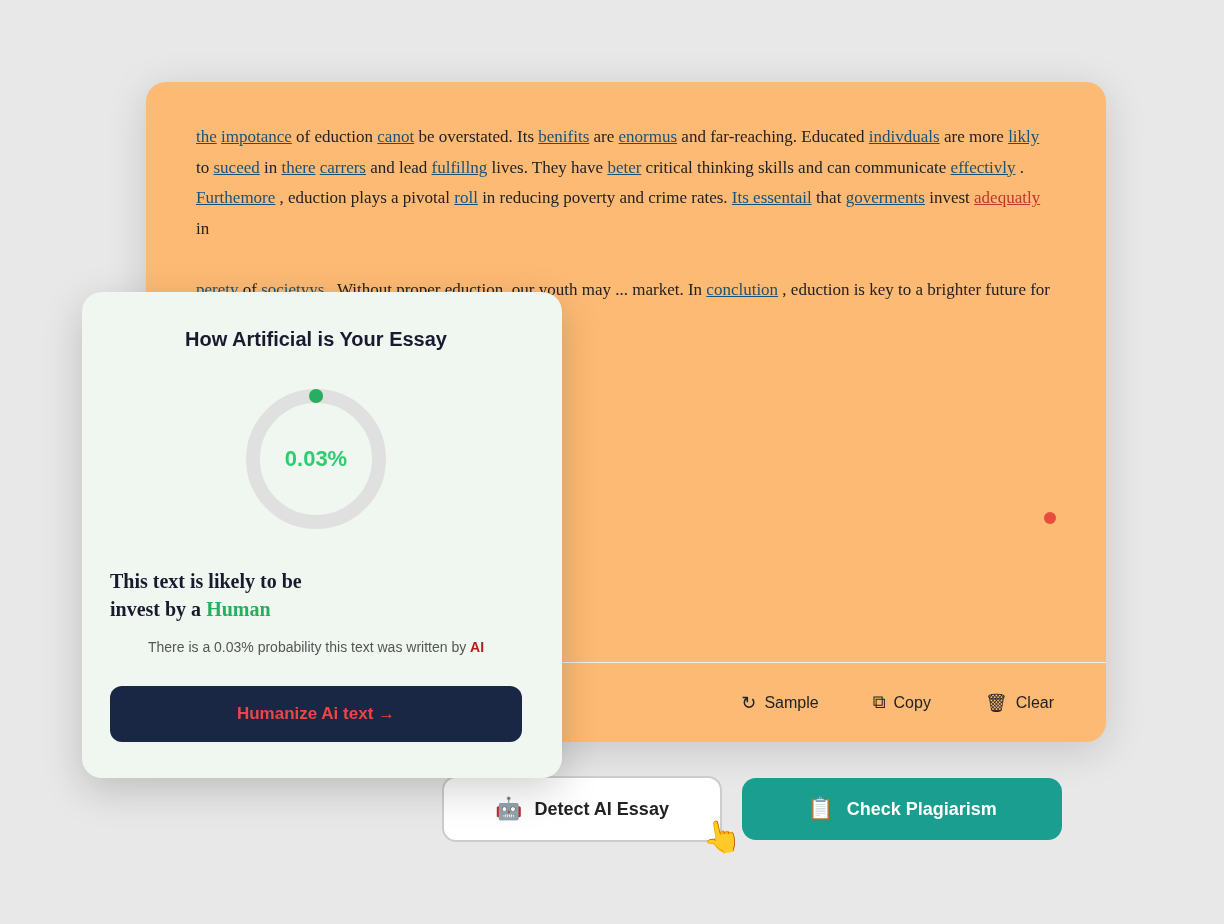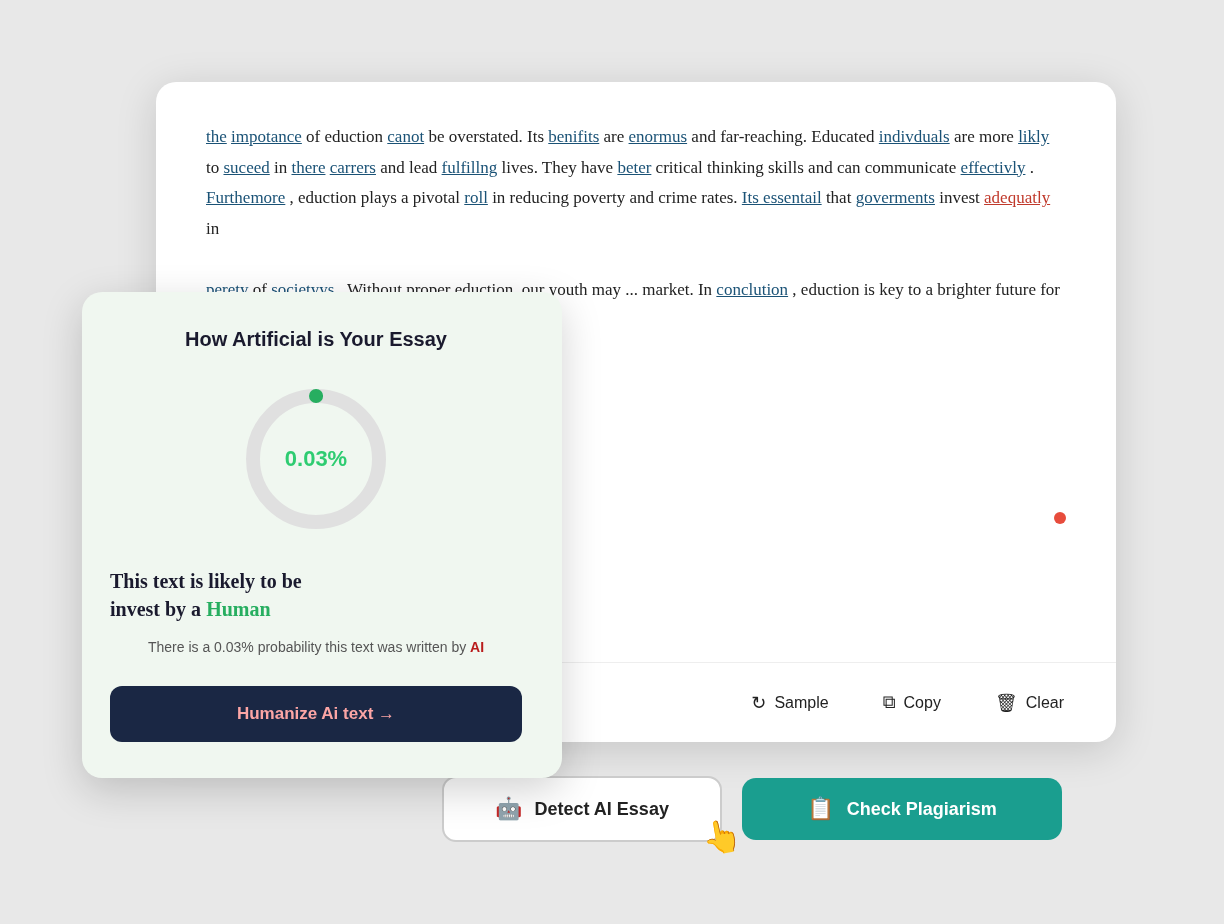--- a/index.html
+++ b/index.html
@@ -17,24 +17,24 @@
     .main-container {
       position: relative;
       width: 1100px;
       height: 820px;
     }
 
     
     .essay-card {
       position: absolute;
       top: 30px;
-      left: 94px;
+      left: 84px;
       width: 960px;
       height: 660px;
-      background: #ffffff;
+      background: #fdba74;
       border-radius: 20px;
       box-shadow: 0 8px 40px rgba(0,0,0,0.15);
       overflow: hidden;
       padding: 40px 50px 0 50px;
     }
 
     .essay-text {
       font-size: 17px;
       line-height: 1.8;
       color: #222;
@@ -225,21 +225,21 @@
 
     .ai-probability .ai-word {
       color: #b91c1c;
       font-weight: 600;
     }
 
     .humanize-btn {
       display: block;
       width: 100%;
       background: #1a2744;
-      color: #fca5a5;
+      color: #ef4444;
       border: none;
       border-radius: 12px;
       padding: 18px 24px;
       font-family: Arial, sans-serif;
       font-size: 17px;
       font-weight: 700;
       cursor: pointer;
     }
 
     

